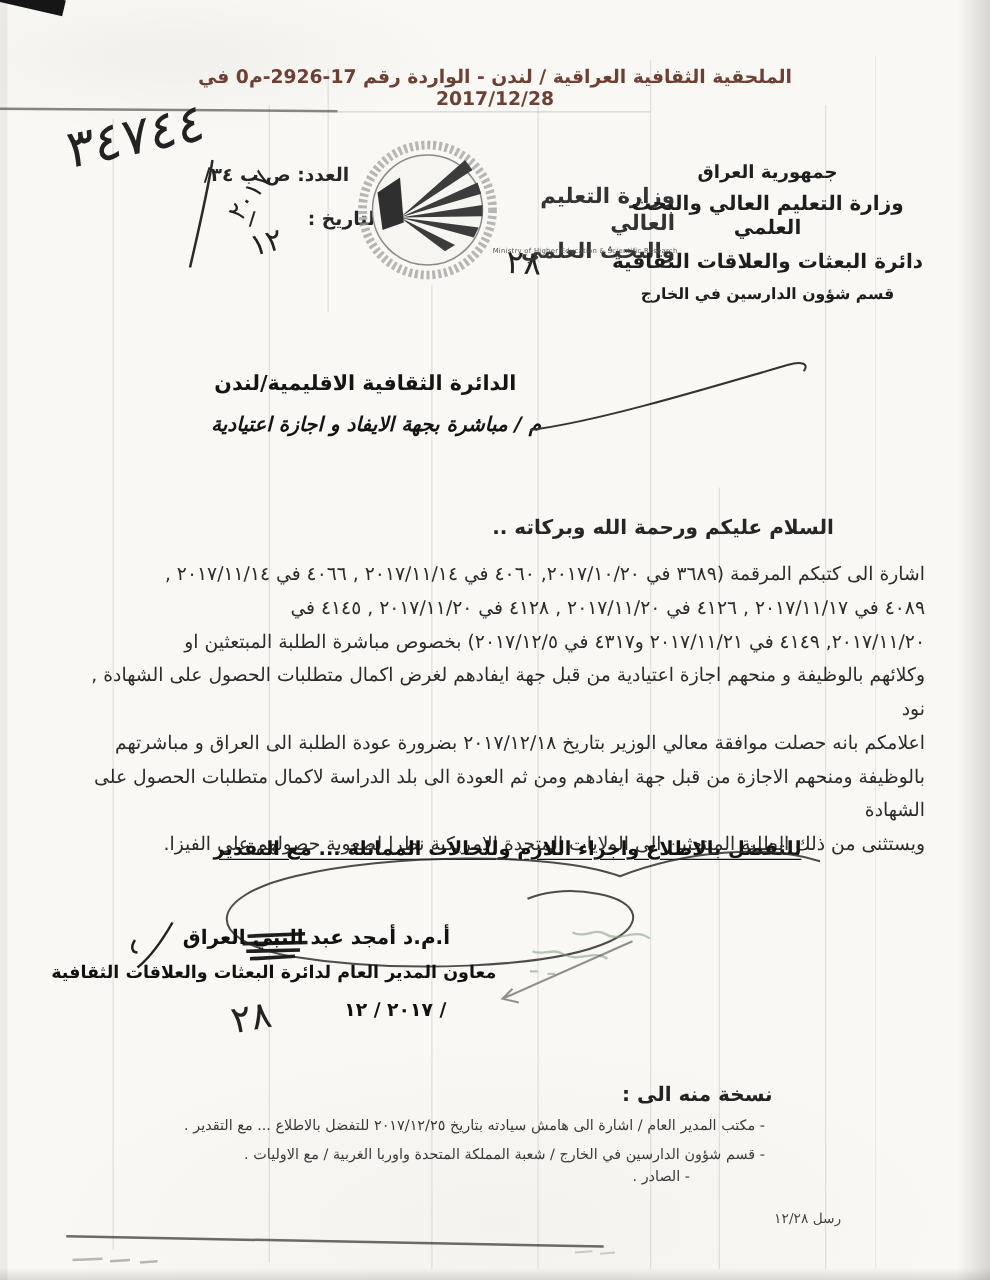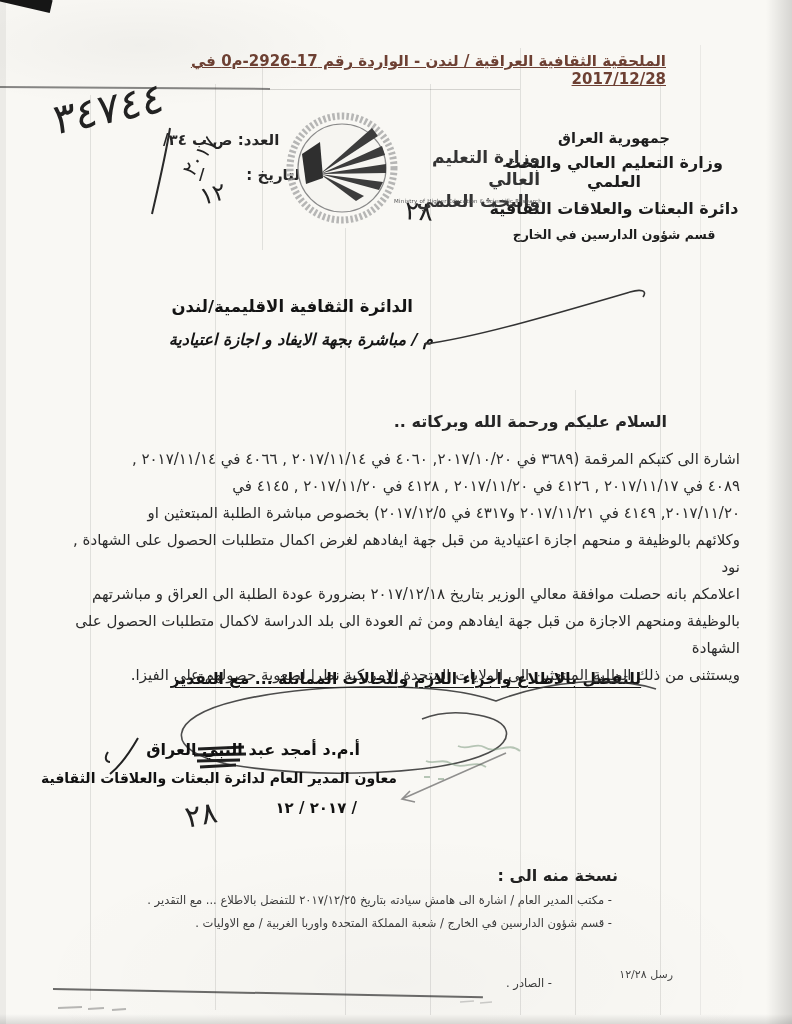--- a/index.html
+++ b/index.html
@@ -9,21 +9,21 @@
       radial-gradient(ellipse 320px 90px at 140px 45px, rgba(0,0,0,.035), transparent 70%),
       radial-gradient(ellipse 500px 200px at 400px 980px, rgba(0,0,0,.025), transparent 75%),
       #f9f8f4;
     font-family:"DejaVu Sans",sans-serif;color:#262626;
   }
   .abs{position:absolute;}
   .ar{direction:rtl;}
   .b{font-weight:bold;text-align:right;}
   .pre{white-space:pre;}
   .fold{position:absolute;width:1px;background:rgba(60,60,60,.13);}
-  .stamp-line{color:#6d4033;font-weight:bold;font-size:15px;direction:rtl;letter-spacing:.2px;text-decoration:underline;}
+  .stamp-line{color:#6d4033;font-weight:bold;font-size:15px;text-align:center;direction:rtl;letter-spacing:.2px;}
   .hand{color:#222;direction:rtl;line-height:1;}
   .hdr-right div{direction:rtl;text-align:center;font-weight:bold;color:#1d1d1d;}
   .body-line{direction:rtl;text-align:right;font-size:15px;line-height:27px;color:#2b2b2b;letter-spacing:0;}
   .cc-item{direction:rtl;text-align:right;font-size:11.5px;color:#3a3a3a;}
   svg{display:block;overflow:visible;}
 </style>
 </head>
 <body>
 
 <div class="page">
@@ -117,21 +117,21 @@
   <div class="abs hand" style="left:185px;top:800px;font-size:30px;transform:rotate(-10deg);">٢٨</div>
 
   <svg class="abs" style="left:388px;top:733px;" width="145" height="78" viewBox="0 0 145 78">
     <path d="M132,18 C120,8 108,22 96,14 C88,9 80,18 70,13 M98,34 C86,26 76,38 62,30 C54,25 46,32 38,28 M36,44 L42,44 M50,46 L56,46" stroke="#7f9a82" stroke-width="1.8" fill="none" opacity=".55"></path>
     <path d="M118,20 L14,66 M22,58 L14,66 L27,69" stroke="#4a4a4a" stroke-width="1.6" fill="none" opacity=".6"></path>
   </svg>
 
   <div class="abs ar b" style="right:174px;top:866px;font-size:16px;color:#222;">نسخة منه الى :</div>
   <div class="abs cc-item" style="right:180px;top:893px;">- مكتب المدير العام / اشارة الى هامش سيادته بتاريخ ٢٠١٧/١٢/٢٥ للتفضل بالاطلاع ... مع التقدير .</div>
   <div class="abs cc-item" style="right:180px;top:916px;">- قسم شؤون الدارسين في الخارج / شعبة المملكة المتحدة واوربا الغربية / مع الاوليات .</div>
-  <div class="abs cc-item" style="right:240px;top:976px;margin-left:14px;">- الصادر .</div>
+  <div class="abs cc-item" style="right:240px;top:934px;margin-left:14px;">- الصادر .</div>
 
   <div class="abs ar" style="right:119px;top:968px;font-size:11px;color:#444;margin-left:32px;">رسل ١٢/٢٨</div>
 
   <div class="abs" style="left:53px;top:988px;width:430px;height:2px;background:rgba(30,30,30,.65);transform:rotate(1.1deg);transform-origin:left center;"></div>
   <svg class="abs" style="left:56px;top:1000px;" width="460" height="18" viewBox="0 0 460 18">
     <path d="M2,8 L26,7 M32,9 L48,8 M56,10 L70,9" stroke="#555" stroke-width="2" fill="none" opacity=".4"></path>
     <path d="M404,2 L418,1 M424,3 L436,2" stroke="#777" stroke-width="1.5" fill="none" opacity=".35"></path>
   </svg>
 
 </div>

